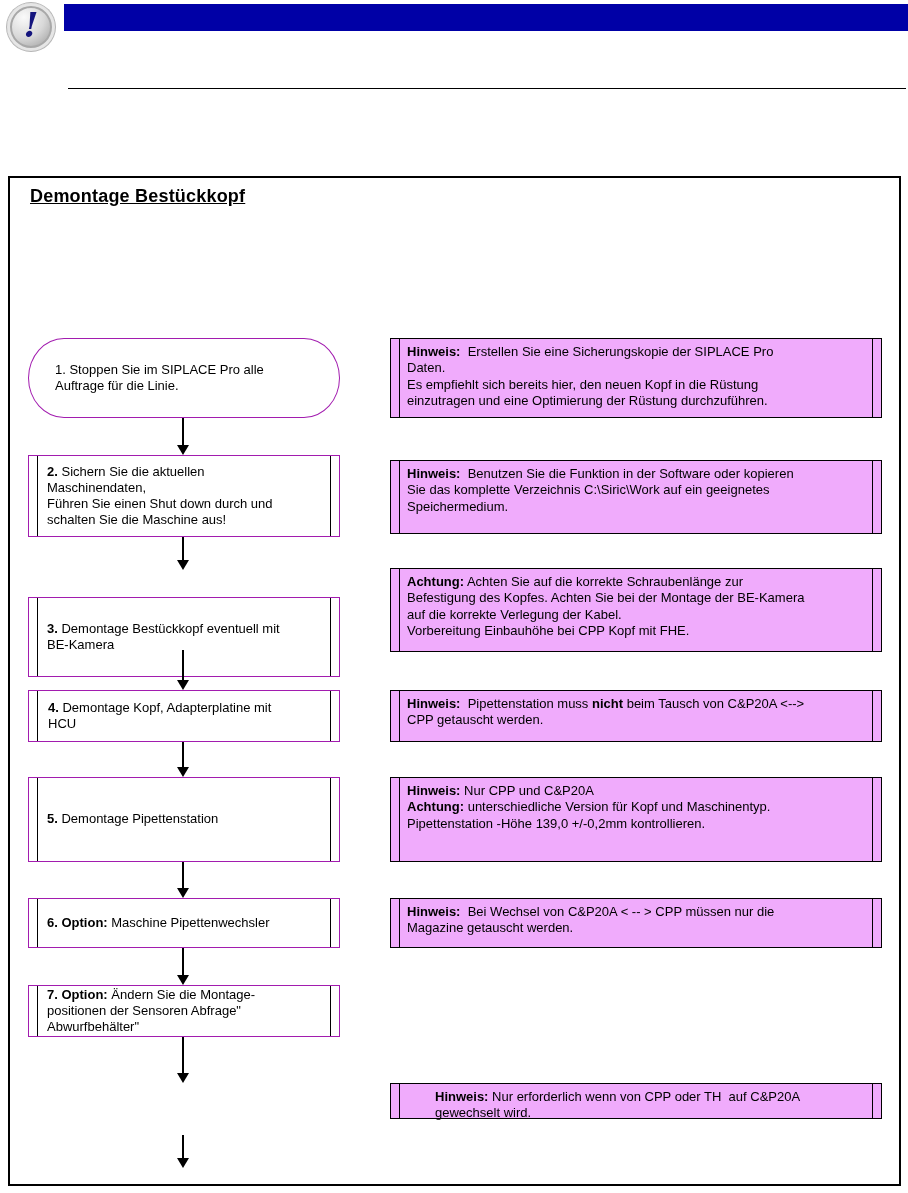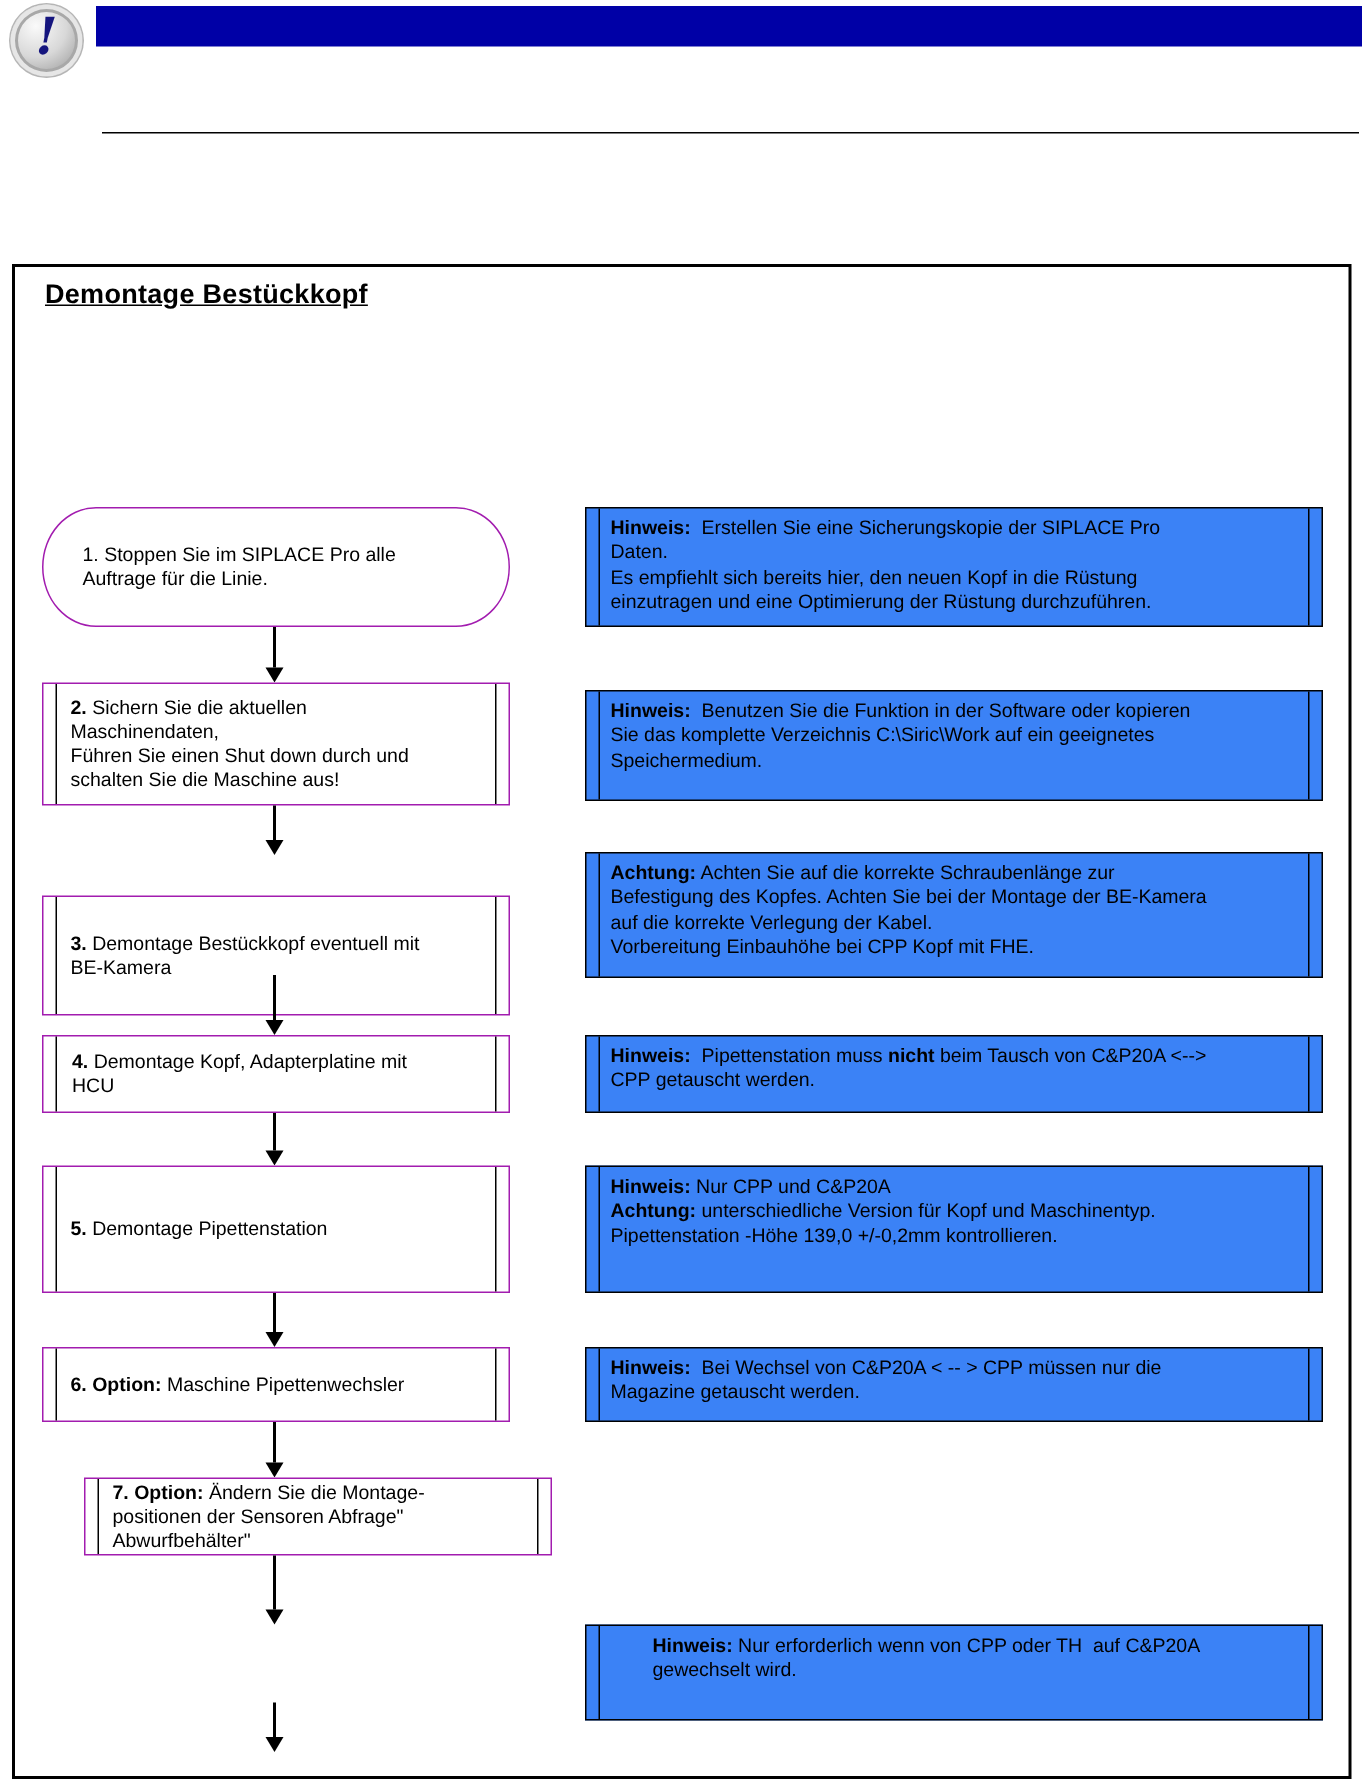--- a/index.html
+++ b/index.html
@@ -34,21 +34,21 @@
   .step::before{left:8px;}
   .step::after{right:8px;}
   .step.terminator{border-radius:36px / 50%;}
   .step.terminator::before,.step.terminator::after{display:none;}
   .step.terminator{padding:3px 26px;}
   .seg-text{font-size:13px;line-height:1.25;white-space:pre-wrap;}
 
   
   .note{
     position:absolute;left:390px;width:492px;border:1px solid #000;box-sizing:border-box;
-    padding:5px 16px;background:#3b82f6;
+    padding:5px 16px;background:#f0abfc;
   }
   .note::before,.note::after{content:"";position:absolute;top:0;bottom:0;width:1px;background:#000;}
   .note::before{left:8px;}
   .note::after{right:8px;}
 
   
   .arrow{position:absolute;left:177px;width:12px;display:flex;flex-direction:column;align-items:center;}
   .arrow .shaft{flex:1;width:2px;background:#000;}
   .arrow .head{width:0;height:0;border-left:6px solid transparent;border-right:6px solid transparent;border-top:10px solid #000;}
 
@@ -145,31 +145,31 @@
   </div>
   <div class="note" style="top:898px;height:50px;">
     <div class="seg-text"><b>Hinweis:</b><span>  Bei Wechsel von C&amp;P20A &lt; -- &gt; CPP müssen nur die
 Magazine getauscht werden.</span></div>
   </div>
   <div class="arrow" style="top:948px;height:37px;">
       <i class="shaft"></i>
       <i class="head"></i>
     </div>
 
-  <div class="step" style="top:985px;height:52px;margin-left:28px;">
+  <div class="step" style="top:985px;height:52px;">
     <div class="seg-text"><b>7. Option:</b><span> Ändern Sie die Montage-
 positionen der Sensoren Abfrage"
 Abwurfbehälter"</span></div>
   </div>
   <div class="arrow" style="top:1037px;height:46px;">
       <i class="shaft"></i>
       <i class="head"></i>
     </div>
 
-  <div class="note" style="top:1083px;height:64px;padding-left:44px;">
+  <div class="note" style="top:1083px;height:36px;padding-left:44px;">
     <div class="seg-text"><b>Hinweis:</b><span> Nur erforderlich wenn von CPP oder TH  auf C&amp;P20A
 gewechselt wird.</span></div>
   </div>
   <div class="arrow" style="top:1135px;height:33px;">
       <i class="shaft"></i>
       <i class="head"></i>
     </div>
 
 </div>
 

